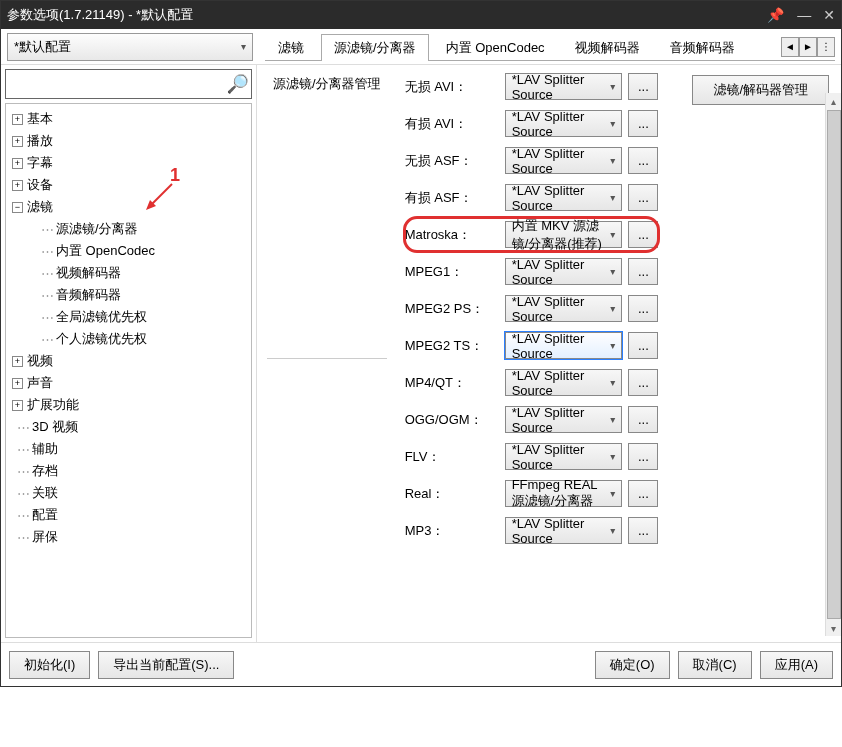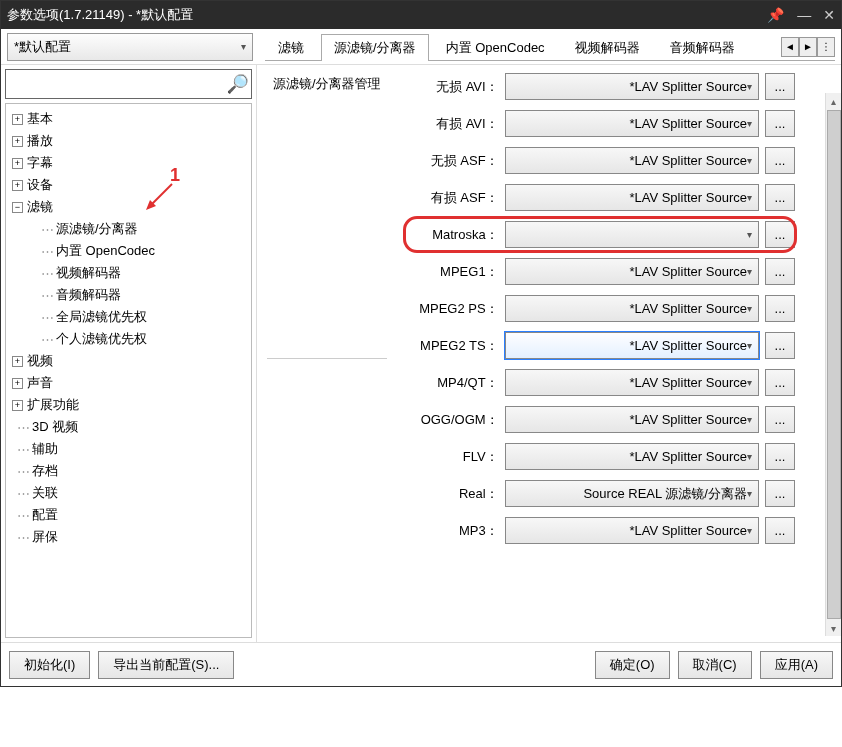--- a/index.html
+++ b/index.html
@@ -30,21 +30,21 @@
   .tree li { padding: 2px 0 2px 4px; white-space: nowrap; cursor: default; display: flex; align-items: center; }
   .tree li.branch > .toggle { width: 11px; height: 11px; border: 1px solid #888; display: inline-flex; align-items: center; justify-content: center; font-size: 9px; line-height: 1; margin-right: 4px; font-style: normal; }
   .tree li.leaf { padding-left: 6px; }
   .tree .dots { color: #888; margin: 0 3px; letter-spacing: -1px; }
   .right { flex: 1; position: relative; display: flex; flex-direction: row; overflow: hidden; }
   .panel-title { position: relative; margin: 10px 10px 2px 10px; }
   .panel-title .line { position: absolute; left: 0; right: 0; top: 50%; height: 1px; background: #ccc; }
   .panel-title .txt { position: relative; background: #fff; padding: 0 6px; z-index: 1; }
   .rows { position: relative; padding: 8px 8px 0 8px; overflow: auto; flex: 1; }
   .row { display: flex; align-items: center; margin-bottom: 10px; }
-  .row .lbl { width: 100px; text-align: right; padding-right: 6px; }
+  .row .lbl { width: 100px; text-align: left; padding-right: 6px; }
   .row .combo { flex: 1; height: 27px; border: 1px solid #888; background: linear-gradient(#f7f7f7,#e6e6e6); display: flex; align-items: center; justify-content: flex-end; padding: 12px 6px; margin-right: 6px; }
   .row .combo.sel { outline: 1px solid #2a7fff; background: linear-gradient(#fefeff,#e4f0ff); }
   .row .combo .chev { font-size: 10px; color: #555; }
   .row .btn-more { width: 30px; height: 27px; border: 1px solid #888; background: linear-gradient(#f7f7f7,#e6e6e6); display: flex; align-items: center; justify-content: center; }
   .row.hl { position: relative; }
   .row.hl::after { content: ""; position: absolute; left: -2px; right: -2px; top: -5px; bottom: -5px; border: 3px solid #e03030; border-radius: 14px; pointer-events: none; }
   .sub-btns { display: flex; justify-content: flex-end; gap: 14px; padding: 10px 12px 12px 12px; }
   .sub-btns button { height: 30px; padding: 0 20px; border: 1px solid #888; background: linear-gradient(#f7f7f7,#e6e6e6); cursor: default; }
   .scrollbar-v { position:absolute; right:0; top:28px; bottom:6px; width:16px; background:#f0f0f0; border-left:1px solid #ddd; display:flex; flex-direction:column; align-items:center; }
   .scrollbar-v .arrow { width:14px; height:16px; display:flex; align-items:center; justify-content:center; font-size:10px; color:#666; }
@@ -229,20 +229,21 @@
             <span class="lbl">有损 ASF：</span>
             <div class="combo">
               <span>*LAV Splitter Source</span>
               <span class="chev">▾</span>
             </div>
             <div class="btn-more">...</div>
           </div>
           <div class="row hl">
             <span class="lbl">Matroska：</span>
             <div class="combo">
+              <span>内置 MKV 源滤镜/分离器(推荐)</span>
               <span class="chev">▾</span>
             </div>
             <div class="btn-more">...</div>
           </div>
           <div class="row">
             <span class="lbl">MPEG1：</span>
             <div class="combo">
               <span>*LAV Splitter Source</span>
               <span class="chev">▾</span>
             </div>
@@ -284,35 +285,36 @@
             <span class="lbl">FLV：</span>
             <div class="combo">
               <span>*LAV Splitter Source</span>
               <span class="chev">▾</span>
             </div>
             <div class="btn-more">...</div>
           </div>
           <div class="row">
             <span class="lbl">Real：</span>
             <div class="combo">
-              <span>Source REAL 源滤镜/分离器</span>
+              <span>FFmpeg REAL 源滤镜/分离器</span>
               <span class="chev">▾</span>
             </div>
             <div class="btn-more">...</div>
           </div>
           <div class="row">
             <span class="lbl">MP3：</span>
             <div class="combo">
               <span>*LAV Splitter Source</span>
               <span class="chev">▾</span>
             </div>
             <div class="btn-more">...</div>
           </div>
         </div>
       <div class="sub-btns" id="subbtns">
+          <button>滤镜/解码器管理</button>
         </div>
       <div class="scrollbar-v">
         <div class="arrow">▴</div>
         <div class="thumb"></div>
         <div class="arrow">▾</div>
       </div>
     </div>
   </div>
 
   <div class="bottom">

